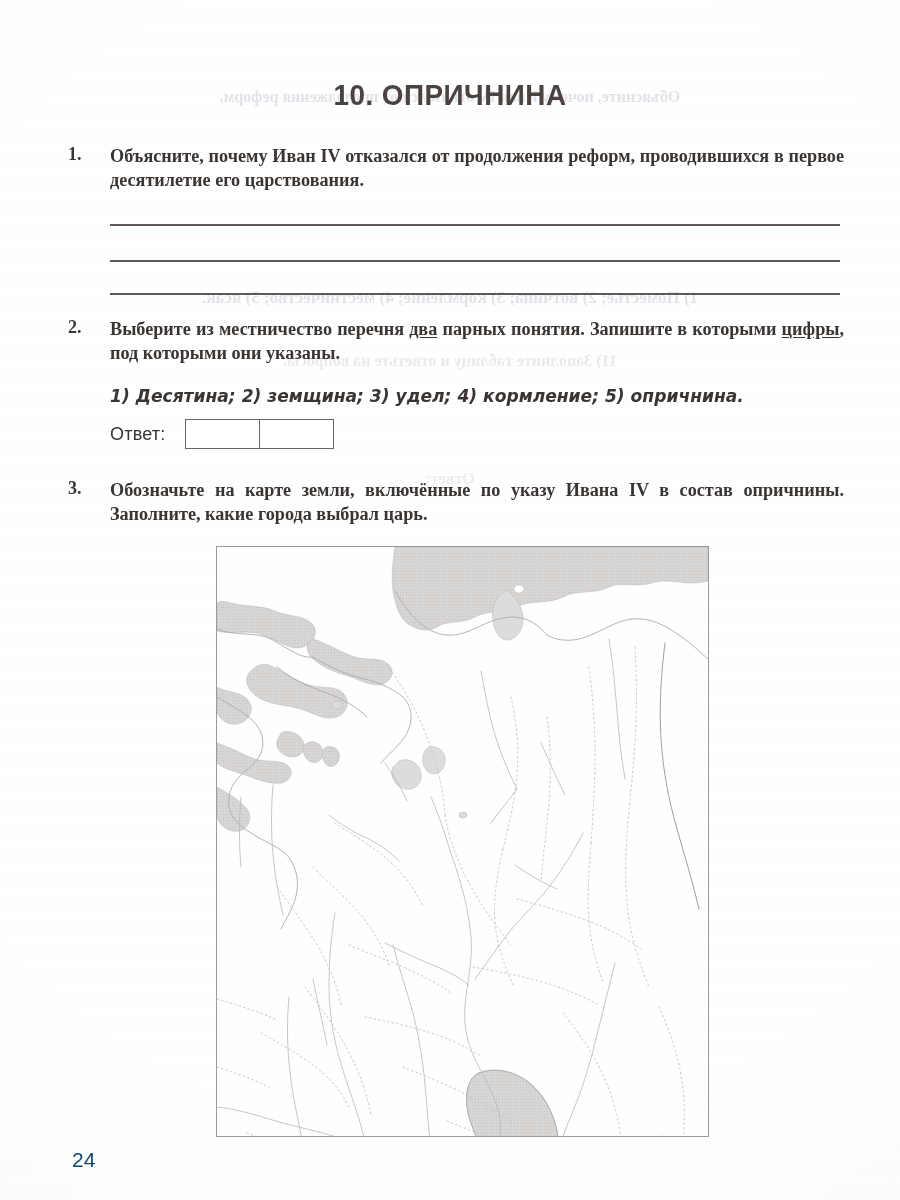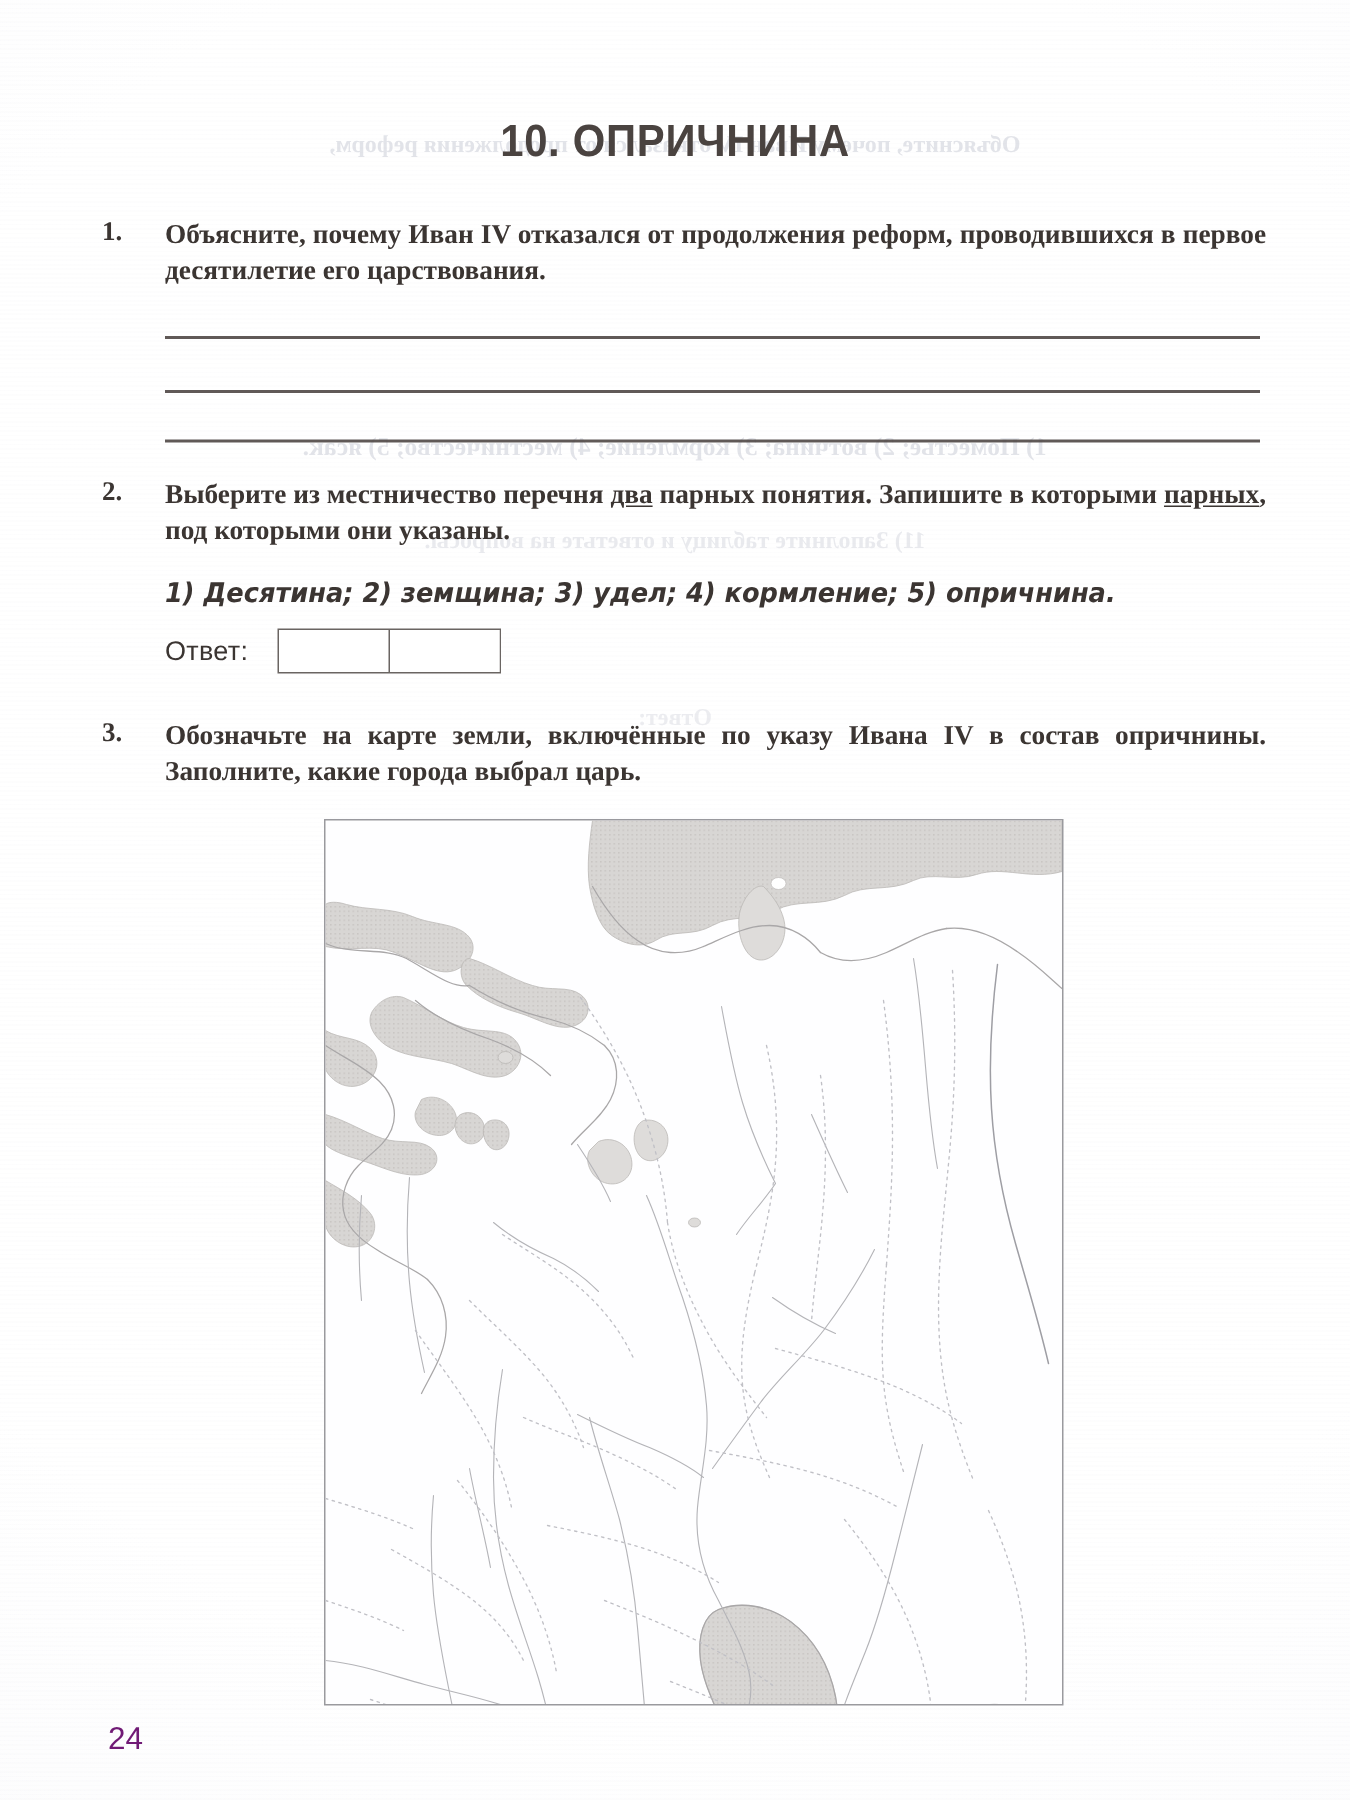--- a/index.html
+++ b/index.html
@@ -161,21 +161,21 @@
     overflow: hidden;
   }
   .map-frame svg { display: block; width: 100%; height: 100%; }
 
   .page-number {
     position: absolute;
     left: 72px;
     top: 1148px;
     font-family: "Liberation Sans", "DejaVu Sans", sans-serif;
     font-size: 21px;
-    color: #701a75;
+    color: #0c4a6e;
   }
 </style>
 </head>
 <body>
 
 <div class="page"></div>
 
 <div class="bleed" style="top:88px;  font-size:16px;">Объясните, почему Иван IV отказался от продолжения реформ,</div>
 <div class="bleed" style="top:288px; font-size:17px;">1) Поместье; 2) вотчина; 3) кормление; 4) местничество; 5) ясак.</div>
 <div class="bleed" style="top:352px; font-size:16px; opacity:0.30;">11) Заполните таблицу и ответьте на вопросы.</div>
@@ -190,21 +190,21 @@
     <div class="qnum">1.</div>
     <div class="qtext">Объясните, почему Иван IV отказался от продолжения реформ, проводившихся в первое десятилетие его царствования.</div>
   </div>
 
   <div class="rule" style="top:224px;"></div>
   <div class="rule" style="top:260px;"></div>
   <div class="rule" style="top:293px;"></div>
 
   <div class="qblock" style="top:317px;">
     <div class="qnum">2.</div>
-    <div class="qtext" id="q2text"><span>Выберите из местничество перечня </span><u>два</u><span> парных понятия. Запишите в которыми </span><u>парных</u><span>, под которыми они указаны.</span></div>
+    <div class="qtext" id="q2text"><span>Выберите из местничество перечня </span><u>два</u><span> парных понятия. Запишите в которыми </span><u>цифры</u><span>, под которыми они указаны.</span></div>
   </div>
 
   <div class="options">1) Десятина; 2) земщина; 3) удел; 4) кормление; 5) опричнина.</div>
 
   <div class="answer-row">
     <span class="answer-label">Ответ:</span>
     <span class="answer-table">
       <span class="answer-cell"></span>
       <span class="answer-cell"></span>
     </span>

